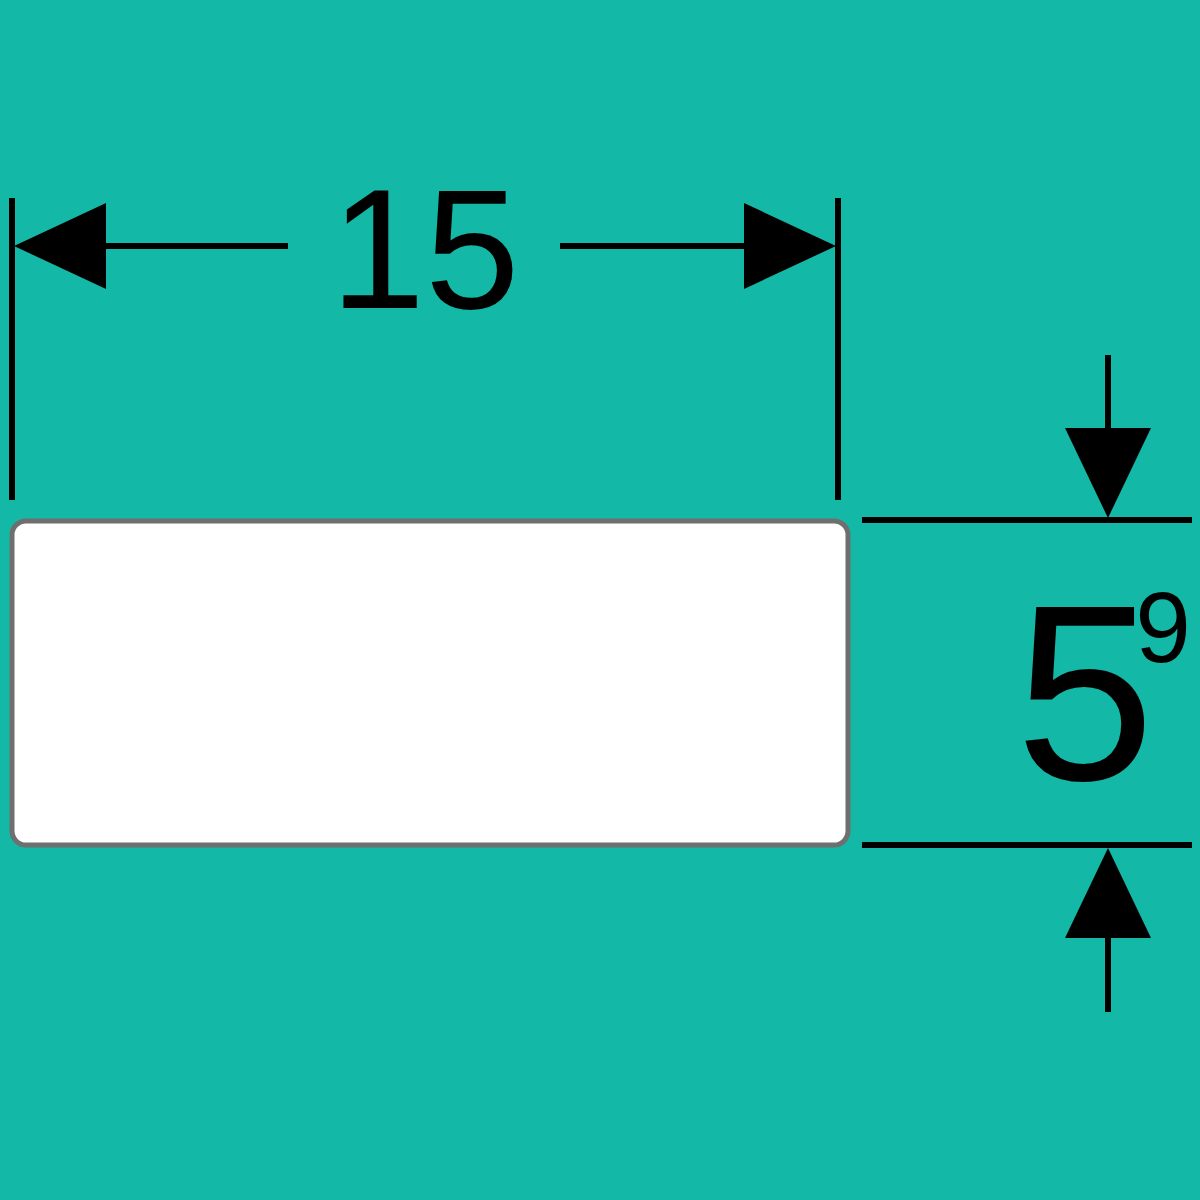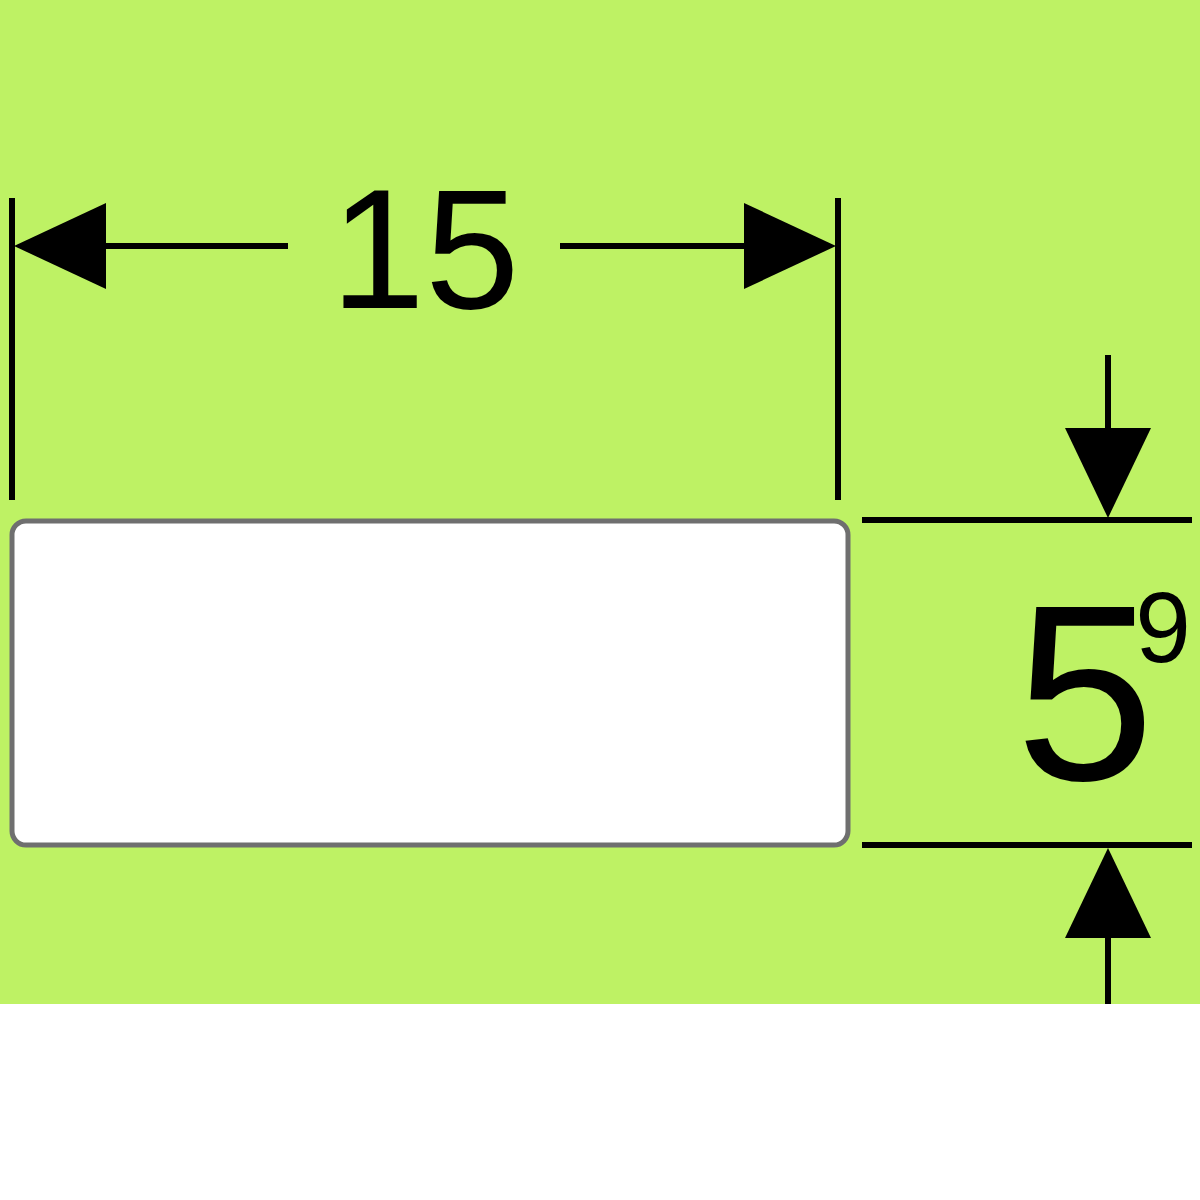--- a/index.html
+++ b/index.html
@@ -4,22 +4,22 @@
 <style>
   html, body {
     margin: 0;
     padding: 0;
     background: #ffffff;
     font-family: "Liberation Sans", sans-serif;
   }
   .canvas {
     position: relative;
     width: 1200px;
-    height: 1004px;
-    background: #bef264;
+    height: 1200px;
+    background: #14b8a6;
     overflow: hidden;
   }
   svg { display: block; }
 
   .part-outline {
     fill: #ffffff;
     stroke: #6f6f6f;
     stroke-width: 5;
   }
   .dim-line {

